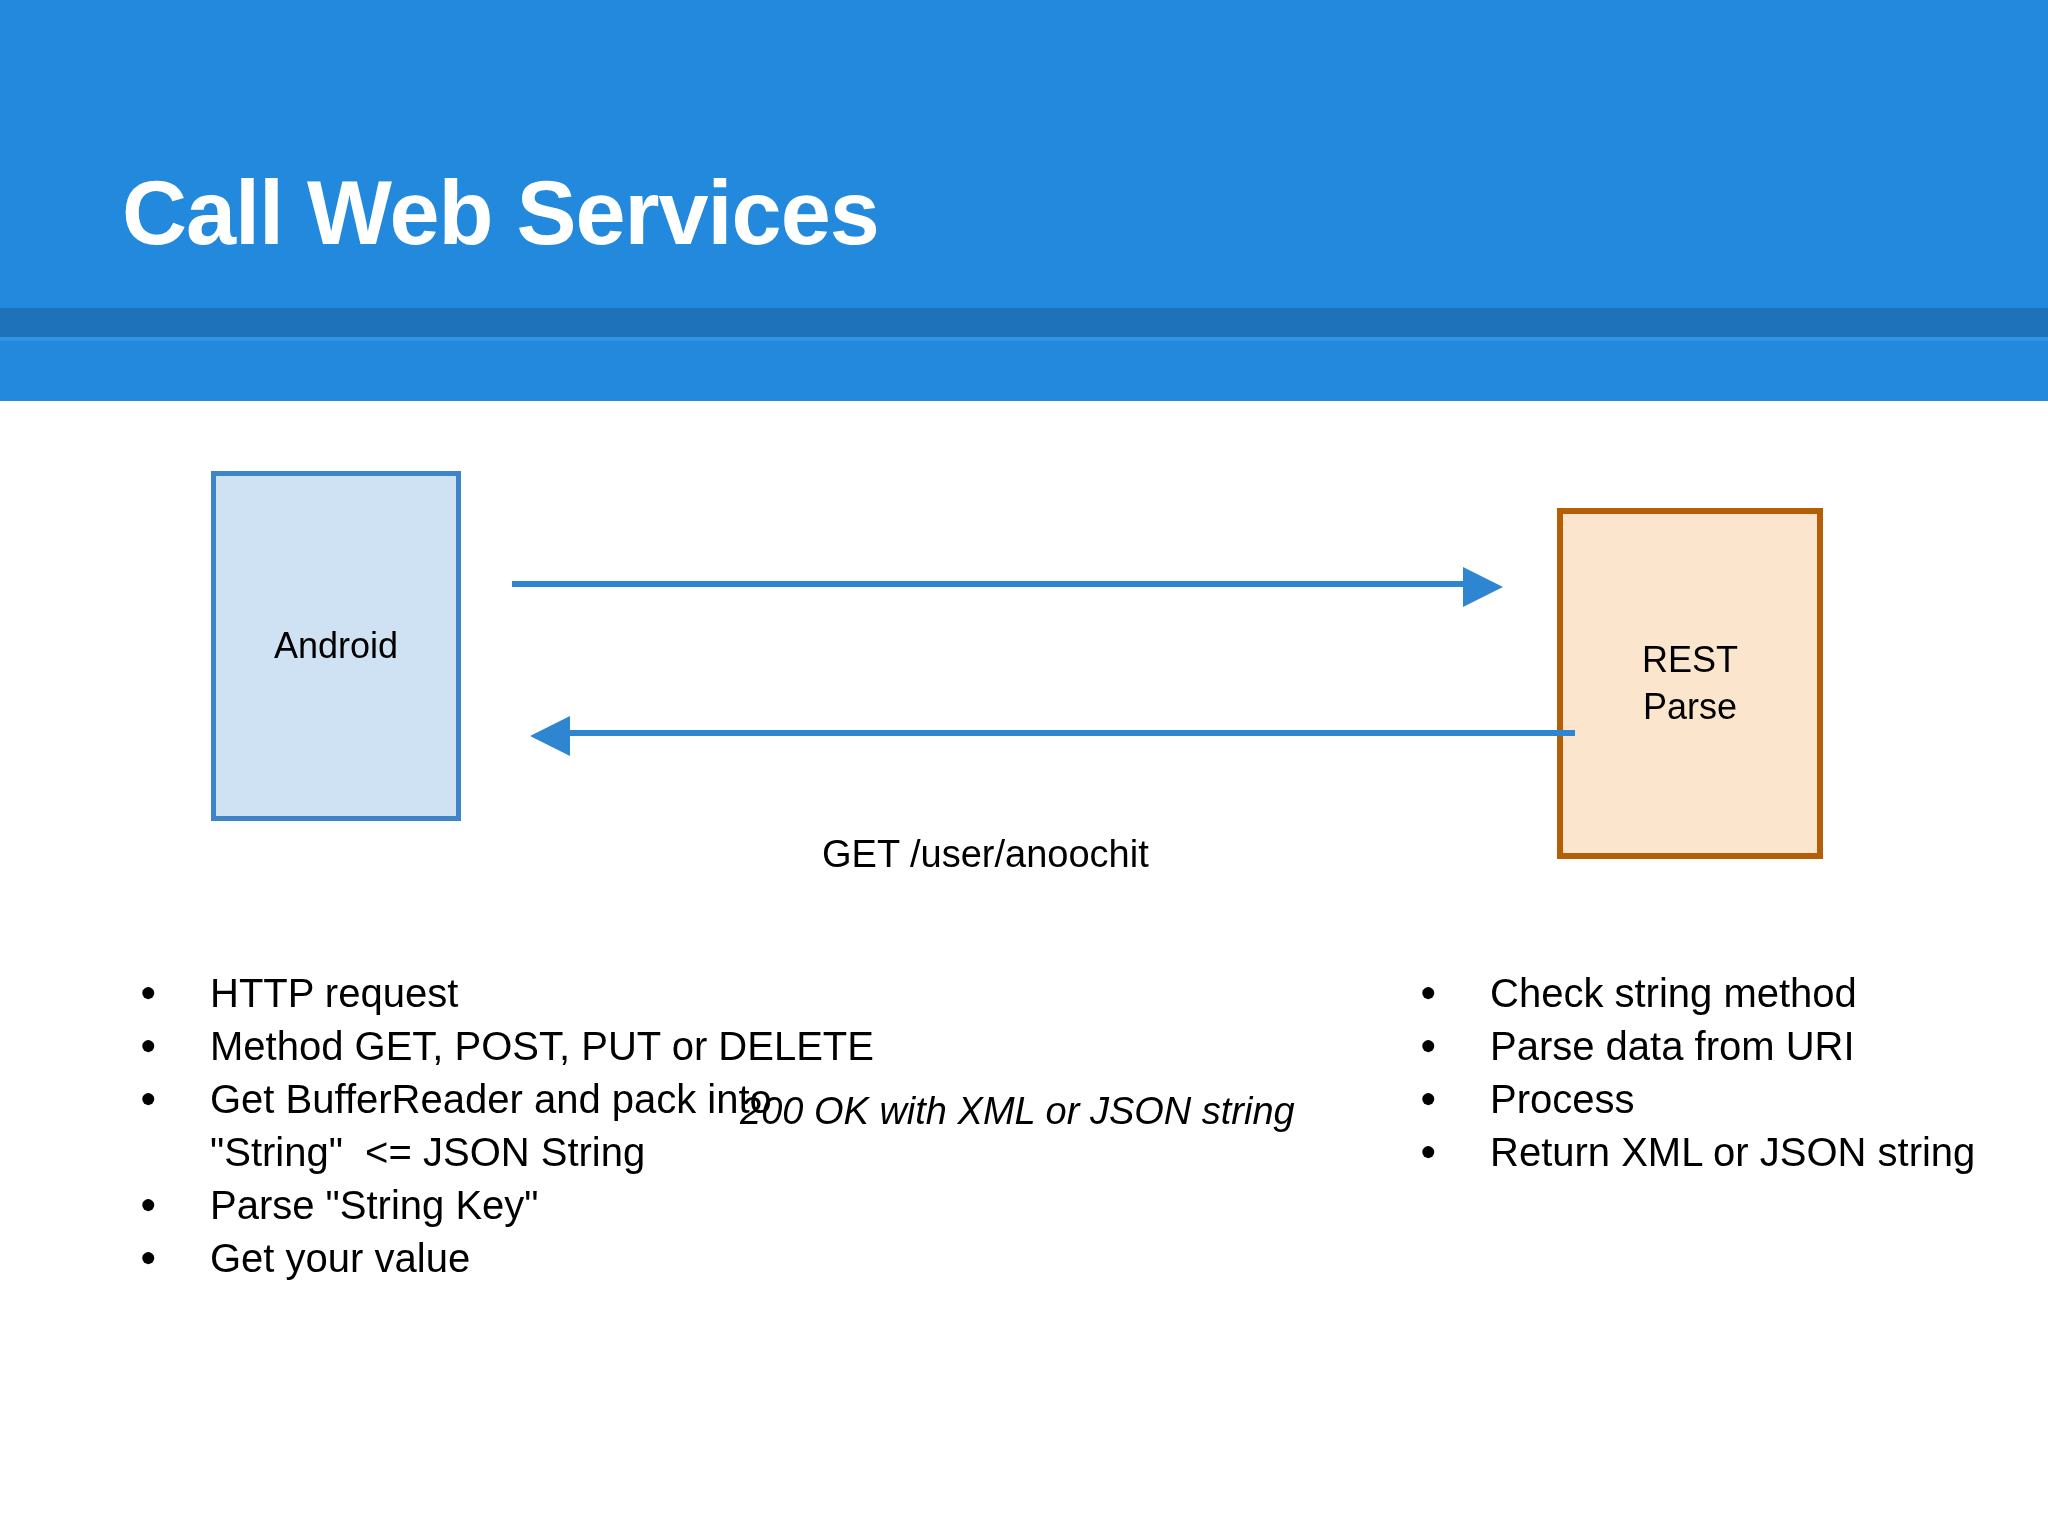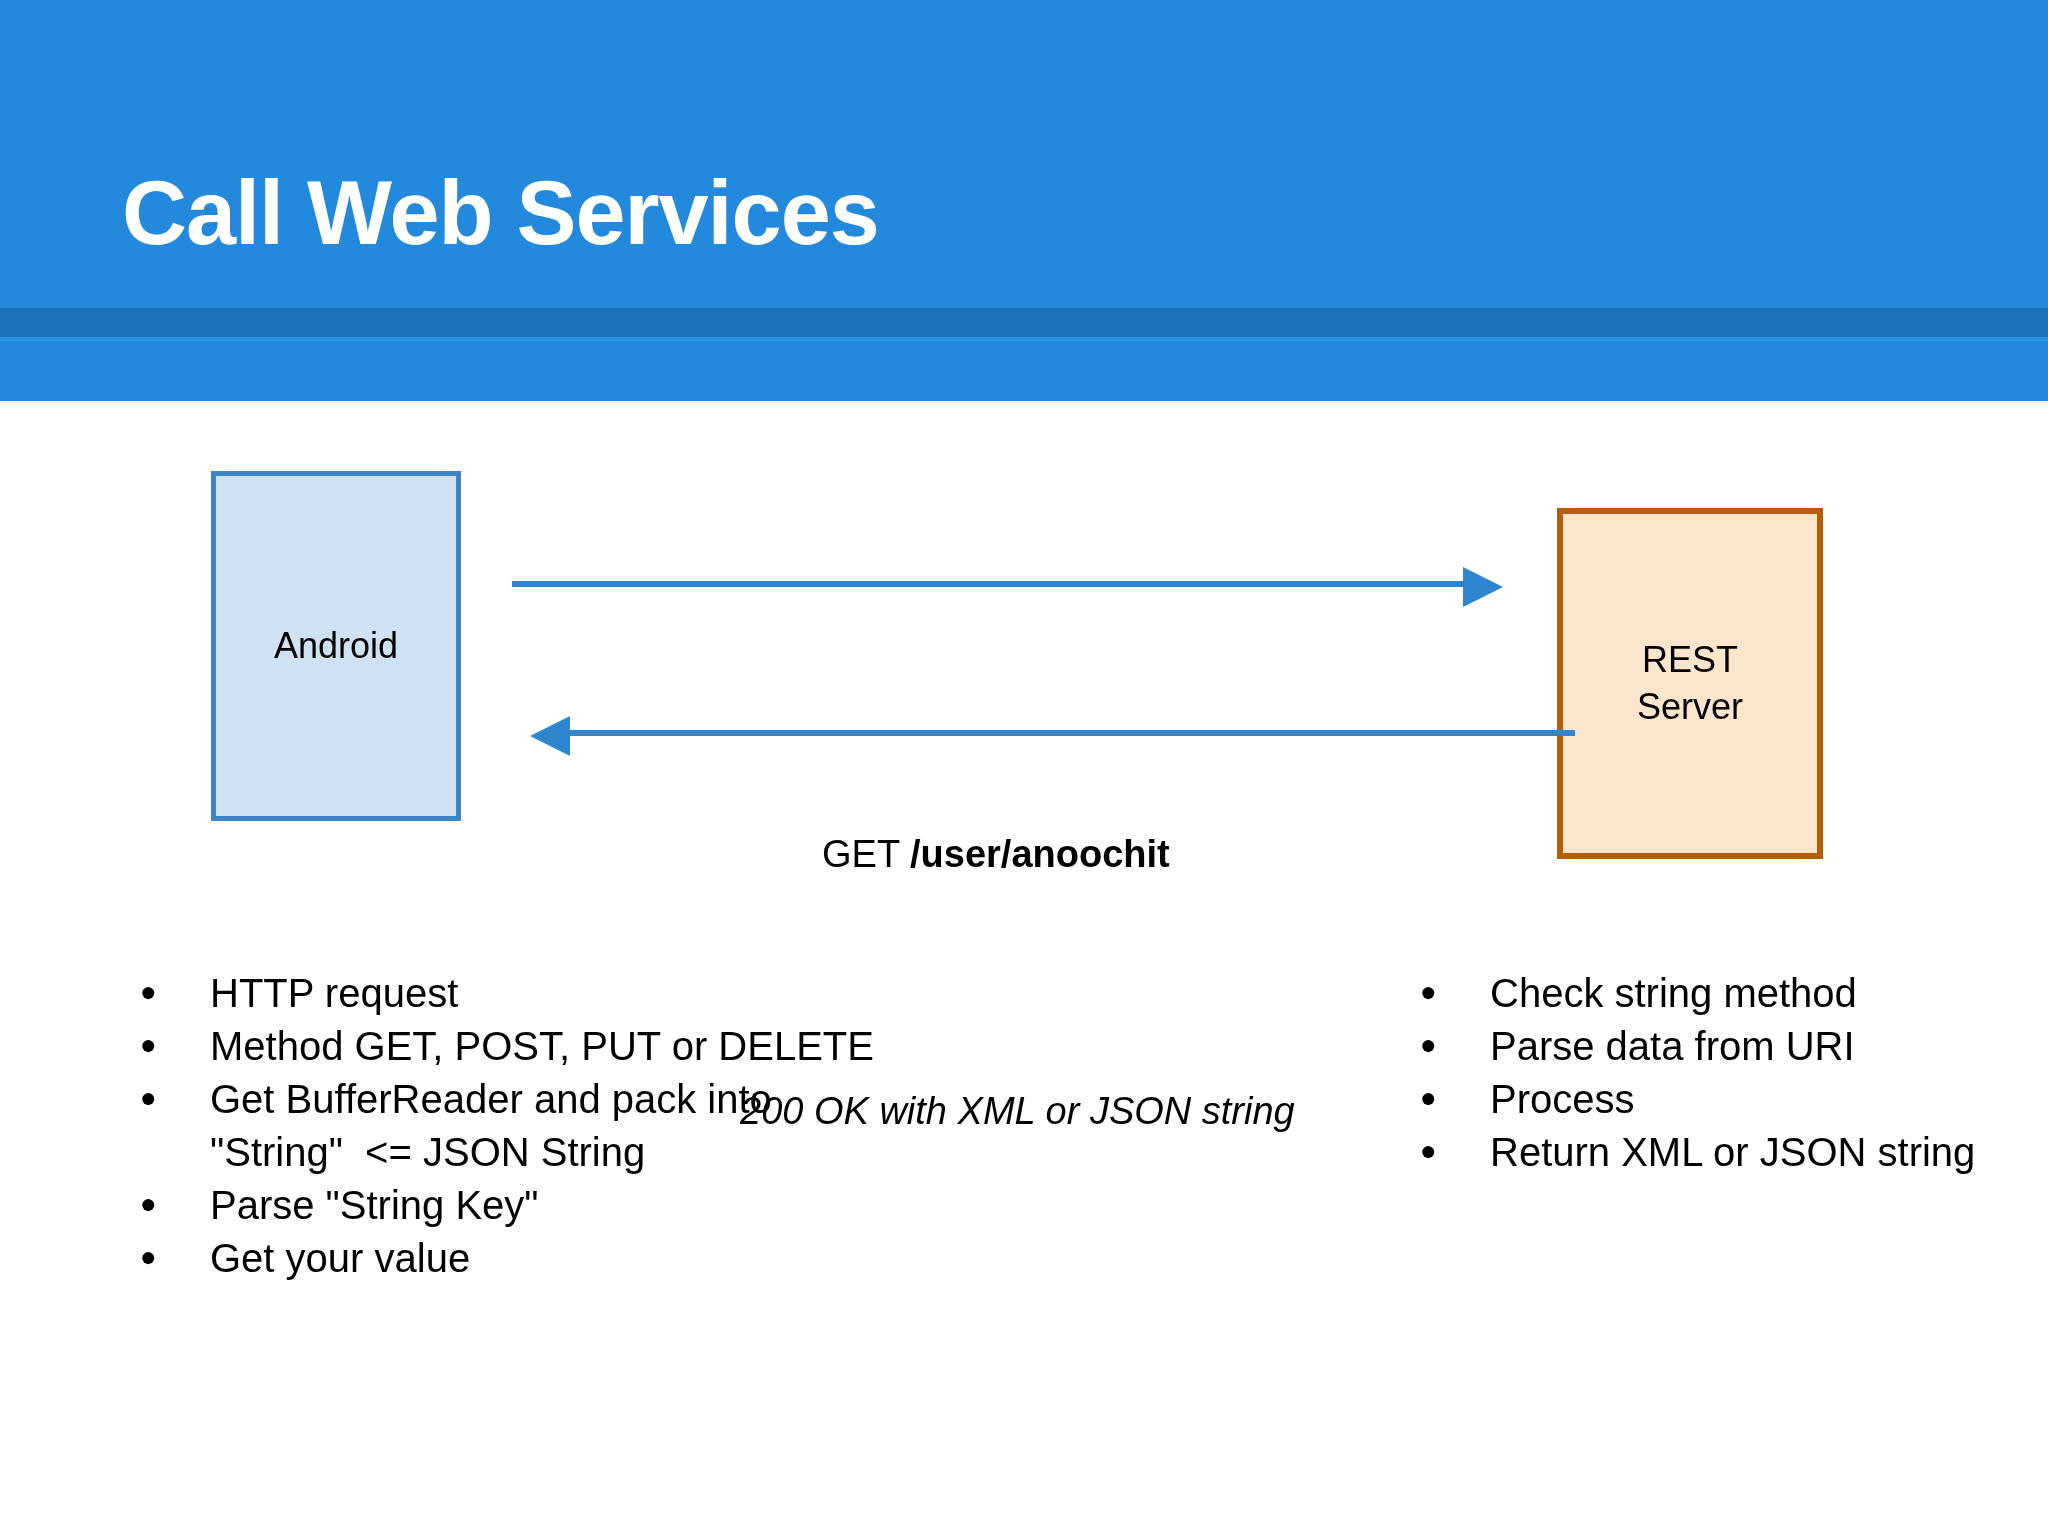--- a/index.html
+++ b/index.html
@@ -127,21 +127,21 @@
   .arrow-res-line  { left: 570px;  top: 389px; width: 1005px; }
   .arrow-res-head  { left: 530px;  top: 375px; }
 
   .arrow-label {
     position: absolute;
     font-size: 38px;
     color: #000000;
     white-space: nowrap;
     line-height: 1;
   }
-  .arrow-label b { font-weight: bold; }
+  .arrow-label b { font-weight: normal; }
 
   .label-request  { left: 822px; top: 494px; }
   .label-response { left: 740px; top: 751px; font-style: italic; }
 
   
   .bullets {
     position: absolute;
     font-size: 40px;
     color: #000000;
     line-height: 1.15;
@@ -184,21 +184,21 @@
 
   <div class="diagram">
 
     <div class="node-box node-android">
       <span>Android</span>
     </div>
 
     <div class="node-box node-rest">
       <span>
         <span>REST</span><br>
-        <span>Server</span>
+        <span>Parse</span>
       </span>
     </div>
 
     <div class="arrow-line arrow-req-line"></div>
     <div class="arrow-head-right arrow-req-head"></div>
 
     <div class="arrow-line arrow-res-line"></div>
     <div class="arrow-head-left arrow-res-head"></div>
 
     <div class="arrow-label label-request"><span>GET </span><b>/user/anoochit</b></div>

